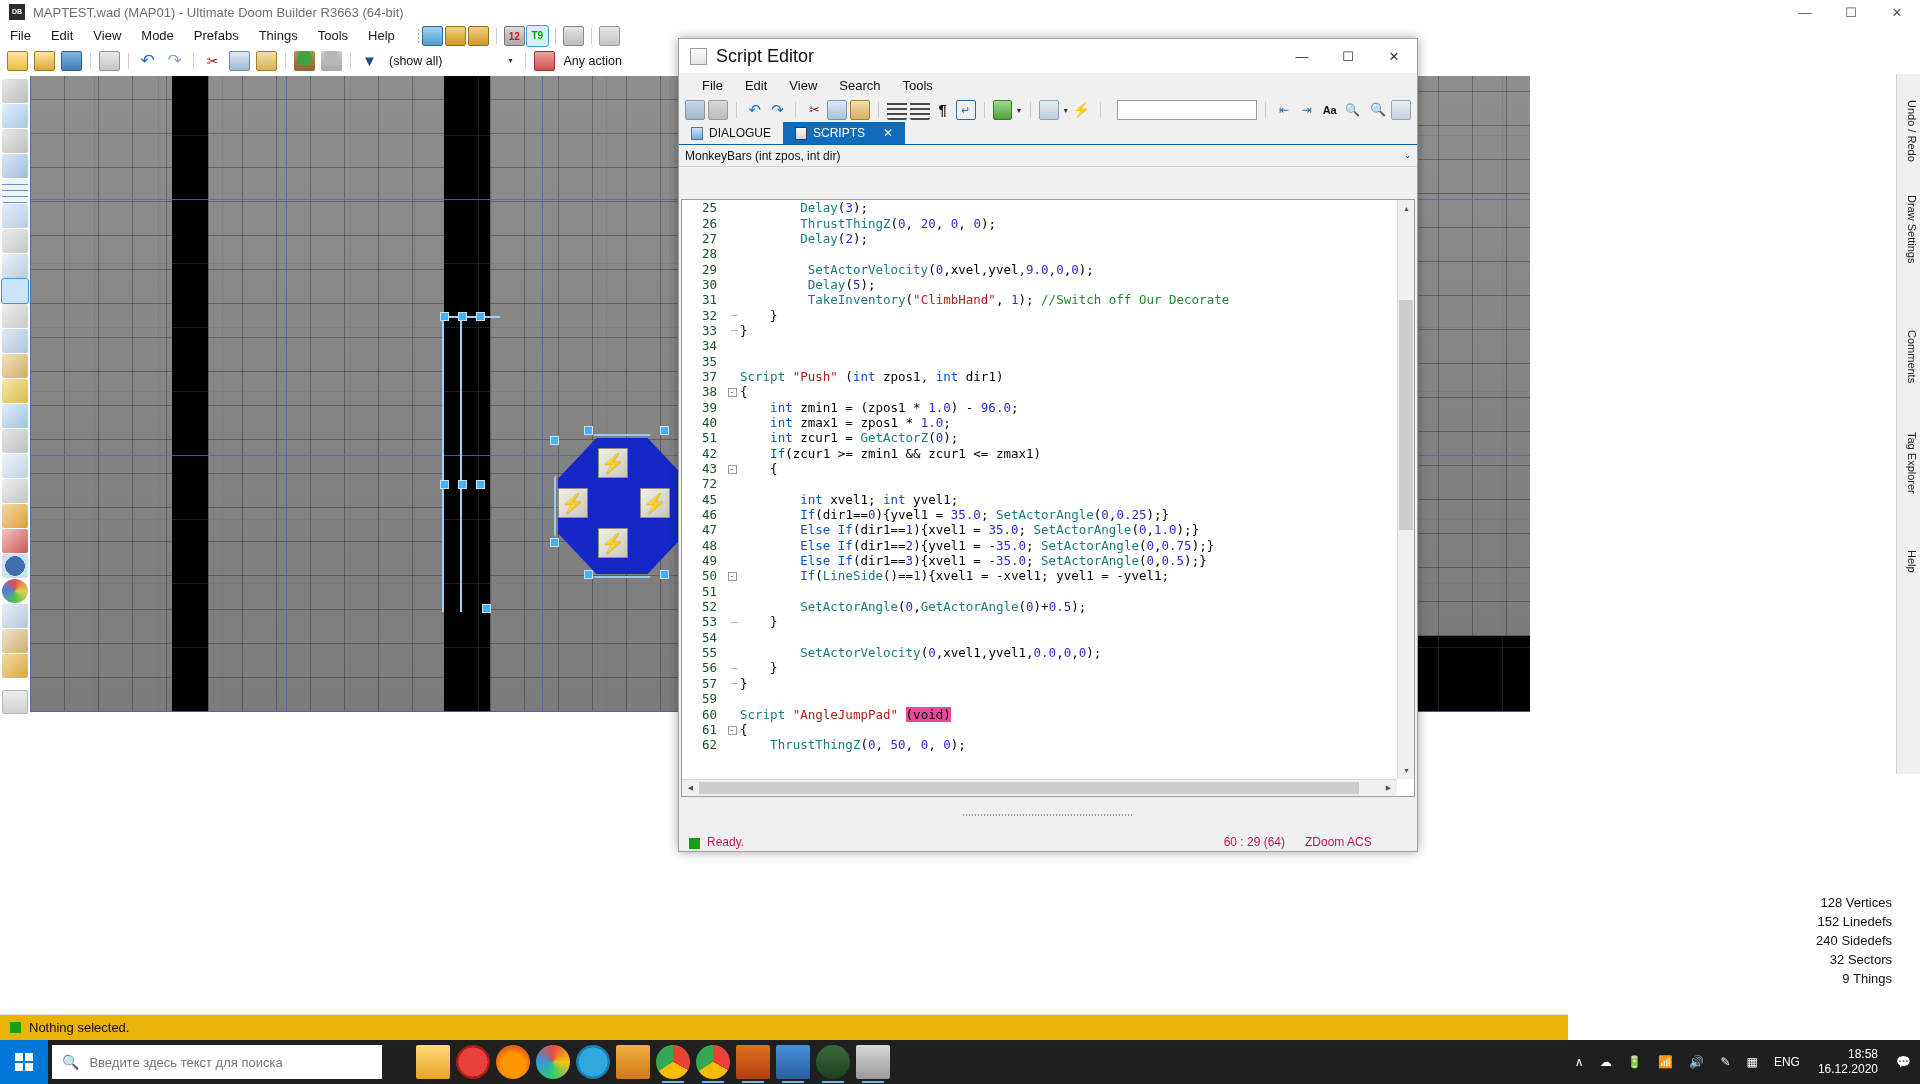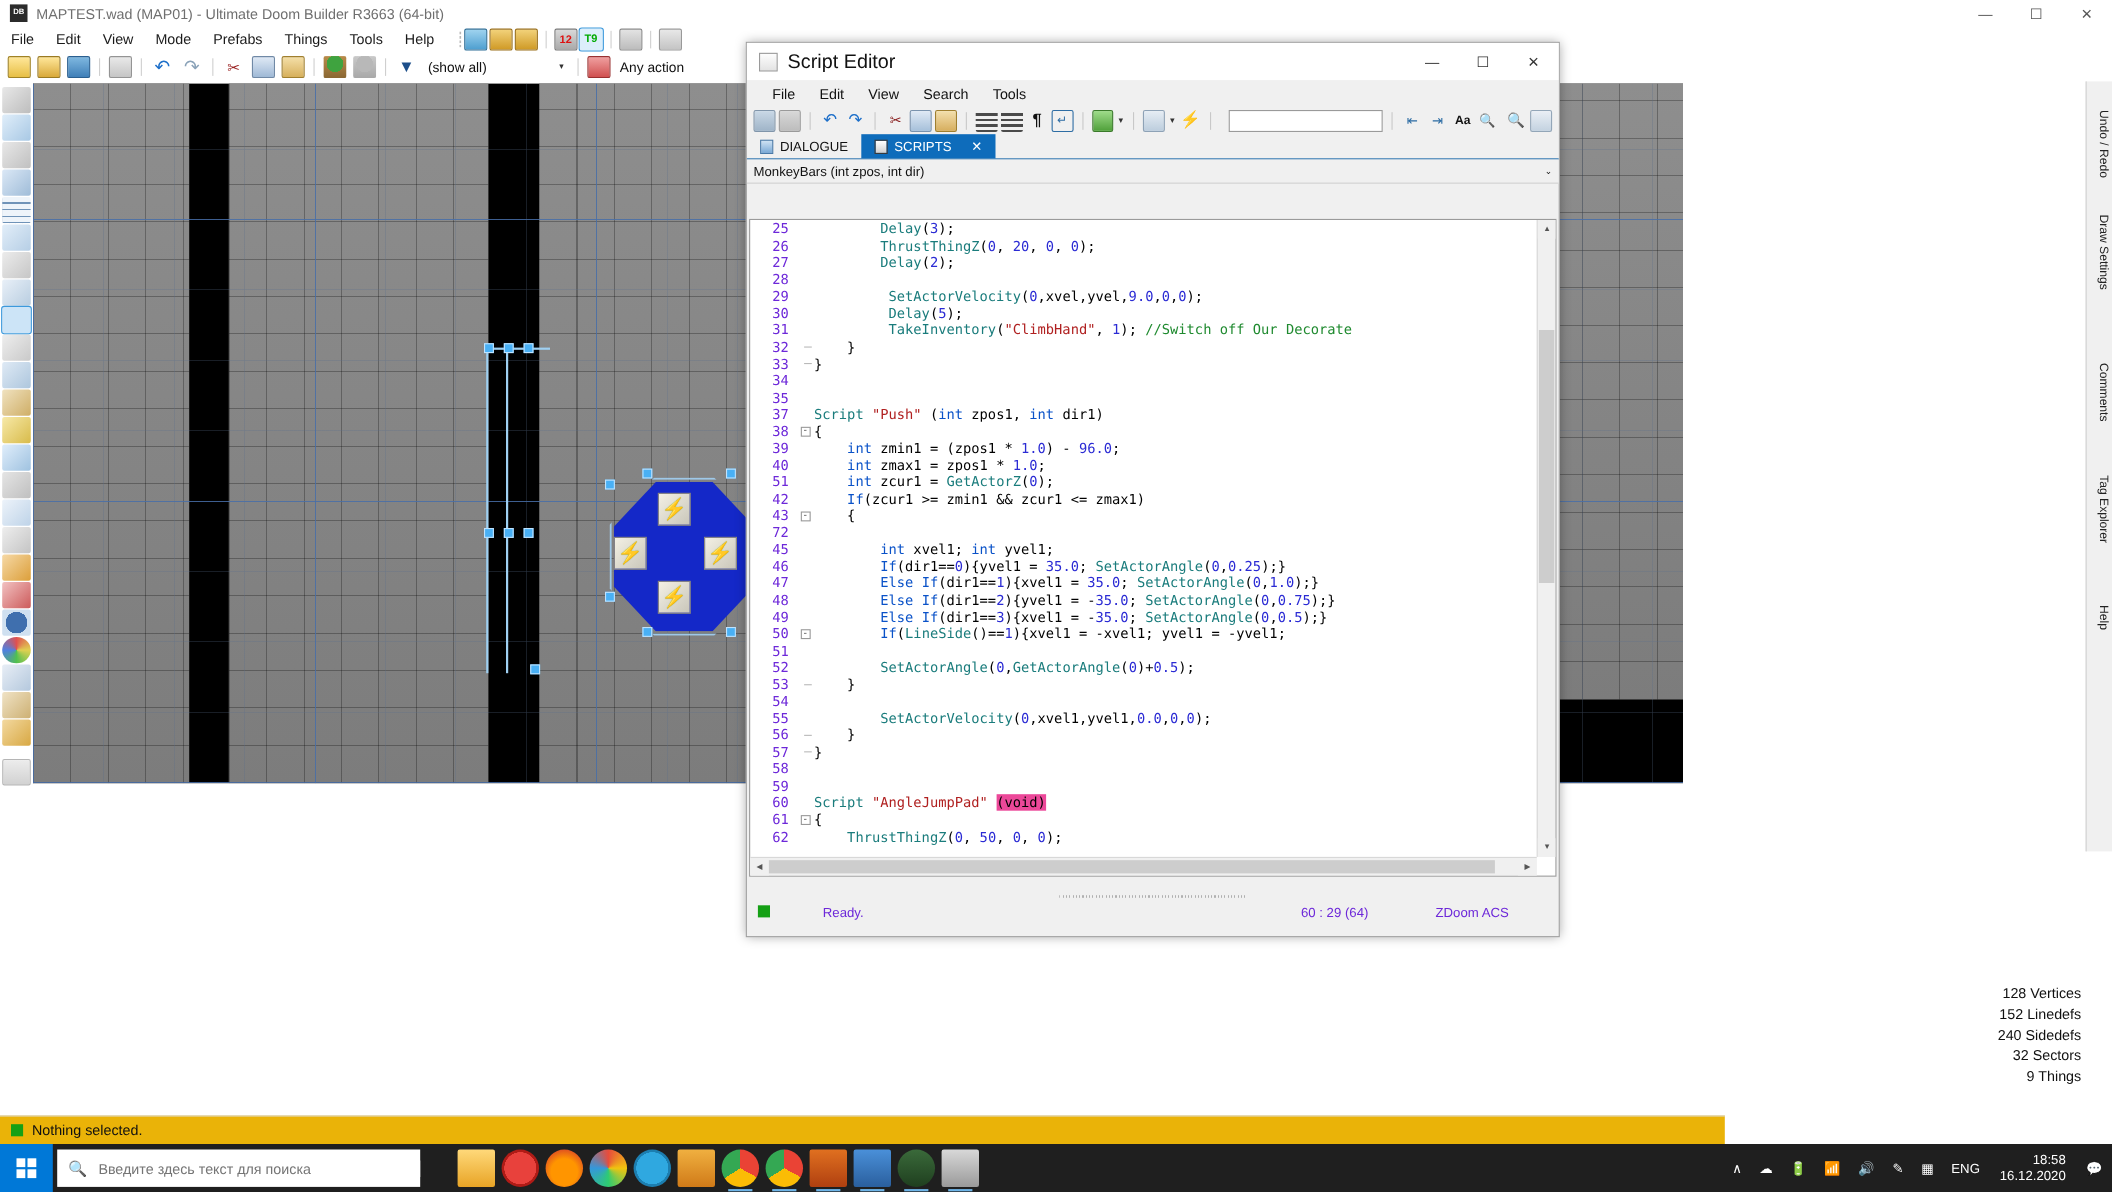--- a/index.html
+++ b/index.html
@@ -142,21 +142,21 @@
 
   .se-fnbar { height:22px; background:#f0f0f0; border-bottom:1px solid #d0d0d0;
               display:flex; align-items:center; padding:0 6px; font-size:12px; color:#111; }
   .se-fnbar .arr { margin-left:auto; font-size:8px; }
 
   .se-editor { position:absolute; left:2px; top:160px; right:2px; bottom:54px;
                background:#fff; border:1px solid #9a9a9a; overflow:hidden; }
   .codewrap { position:absolute; left:0; top:0; right:17px; bottom:17px; overflow:hidden;
               font-family:"DejaVu Sans Mono", monospace; font-size:12.5px; }
   .cline { height:15.35px; display:flex; align-items:center; white-space:pre; }
-  .gutter { width:42px; text-align:right; padding-right:7px; color:#6d28d9; flex:none;
+  .gutter { width:42px; text-align:right; padding-right:7px; color:#14532d; flex:none;
             font-size:12.5px; }
   .fold { width:16px; flex:none; color:#8a8a8a; font-size:10px; text-align:center;
           position:relative; }
   .fold .bx { display:inline-block; width:9px; height:9px; border:1px solid #999;
               line-height:7px; font-size:9px; color:#555; background:#fff; }
   .fold .bar { position:absolute; left:7px; top:0; bottom:0; width:1px; background:#b9b9b9; }
   .fold .elb { position:absolute; left:7px; top:0; height:50%; width:1px; background:#b9b9b9; }
   .fold .elb2 { position:absolute; left:7px; top:50%; width:7px; height:1px; background:#b9b9b9; }
   .code { flex:1; color:#000; }
   .k  { color:#0a52c8; }        
@@ -176,21 +176,21 @@
   .hsthumb { position:absolute; left:17px; width:660px; top:2px; bottom:2px; background:#cdcdcd; }
 
   .se-gripstrip { position:absolute; left:2px; right:2px; bottom:32px; height:10px;
                   display:flex; align-items:center; justify-content:center; }
   .grip { width:170px; height:5px;
           background:repeating-linear-gradient(90deg,#9a9a9a 0 1px, transparent 1px 3px)
                      center/auto 1px no-repeat,
                      repeating-linear-gradient(90deg,#9a9a9a 0 1px, transparent 1px 3px)
                      center 3px/auto 1px no-repeat; }
   .se-status { position:absolute; left:2px; right:2px; bottom:2px; height:26px;
-               background:#f0f0f0; display:flex; align-items:flex-start; font-size:12px; color:#6d28d9;gap:41px; }
+               background:#f0f0f0; display:flex; align-items:flex-end; font-size:12px; color:#be185d; }
   .se-status .seg { padding:0 10px; }
   .se-status .grn { width:11px; height:11px; background:#15a015; margin:0 7px 0 8px; }
 </style>
 </head>
 <body>
 
 <div id="app">
 
   <div class="titlebar">
     <div class="tb-icon">DB</div>
@@ -458,21 +458,20 @@
         <div class="cline"><span class="gutter">48</span><span class="fold"><span class="bar"></span></span><span class="code"><span>        </span><span class="k">Else If</span><span>(dir1==</span><span class="num">2</span><span>){yvel1 = -</span><span class="num">35.0</span><span>; </span><span class="fn">SetActorAngle</span><span>(</span><span class="num">0</span><span>,</span><span class="num">0.75</span><span>);}</span></span></div>
         <div class="cline"><span class="gutter">49</span><span class="fold"><span class="bar"></span></span><span class="code"><span>        </span><span class="k">Else If</span><span>(dir1==</span><span class="num">3</span><span>){xvel1 = -</span><span class="num">35.0</span><span>; </span><span class="fn">SetActorAngle</span><span>(</span><span class="num">0</span><span>,</span><span class="num">0.5</span><span>);}</span></span></div>
         <div class="cline"><span class="gutter">50</span><span class="fold"><span class="bx">-</span></span><span class="code"><span>        </span><span class="k">If</span><span>(</span><span class="fn">LineSide</span><span>()==</span><span class="num">1</span><span>){xvel1 = -xvel1; yvel1 = -yvel1;</span></span></div>
         <div class="cline"><span class="gutter">51</span><span class="fold"><span class="bar"></span></span><span class="code"></span></div>
         <div class="cline"><span class="gutter">52</span><span class="fold"><span class="bar"></span></span><span class="code"><span>        </span><span class="fn">SetActorAngle</span><span>(</span><span class="num">0</span><span>,</span><span class="fn">GetActorAngle</span><span>(</span><span class="num">0</span><span>)+</span><span class="num">0.5</span><span>);</span></span></div>
         <div class="cline"><span class="gutter">53</span><span class="fold"><span class="elb"></span><span class="elb2"></span></span><span class="code"><span>    }</span></span></div>
         <div class="cline"><span class="gutter">54</span><span class="fold"><span class="bar"></span></span><span class="code"></span></div>
         <div class="cline"><span class="gutter">55</span><span class="fold"><span class="bar"></span></span><span class="code"><span>        </span><span class="fn">SetActorVelocity</span><span>(</span><span class="num">0</span><span>,xvel1,yvel1,</span><span class="num">0.0</span><span>,</span><span class="num">0</span><span>,</span><span class="num">0</span><span>);</span></span></div>
         <div class="cline"><span class="gutter">56</span><span class="fold"><span class="elb"></span><span class="elb2"></span></span><span class="code"><span>    }</span></span></div>
         <div class="cline"><span class="gutter">57</span><span class="fold"><span class="elb"></span><span class="elb2"></span></span><span class="code"><span>}</span></span></div>
-        <div class="cline"><span class="gutter">58</span><span class="fold"></span><span class="code"></span></div>
         <div class="cline"><span class="gutter">59</span><span class="fold"></span><span class="code"></span></div>
         <div class="cline"><span class="gutter">60</span><span class="fold"></span><span class="code"><span class="fn">Script </span><span class="str">"AngleJumpPad"</span><span> </span><span class="sel">(void)</span></span></div>
         <div class="cline"><span class="gutter">61</span><span class="fold"><span class="bx">-</span></span><span class="code"><span>{</span></span></div>
         <div class="cline"><span class="gutter">62</span><span class="fold"><span class="bar"></span></span><span class="code"><span>    </span><span class="fn">ThrustThingZ</span><span>(</span><span class="num">0</span><span>, </span><span class="num">50</span><span>, </span><span class="num">0</span><span>, </span><span class="num">0</span><span>);</span></span></div>
       </div>
 
     <div class="vscroll">
       <div class="vsbtn">▲</div>
       <div class="vsthumb"></div>
       <div class="vsbtn" style="position:absolute;bottom:0;">▼</div>

